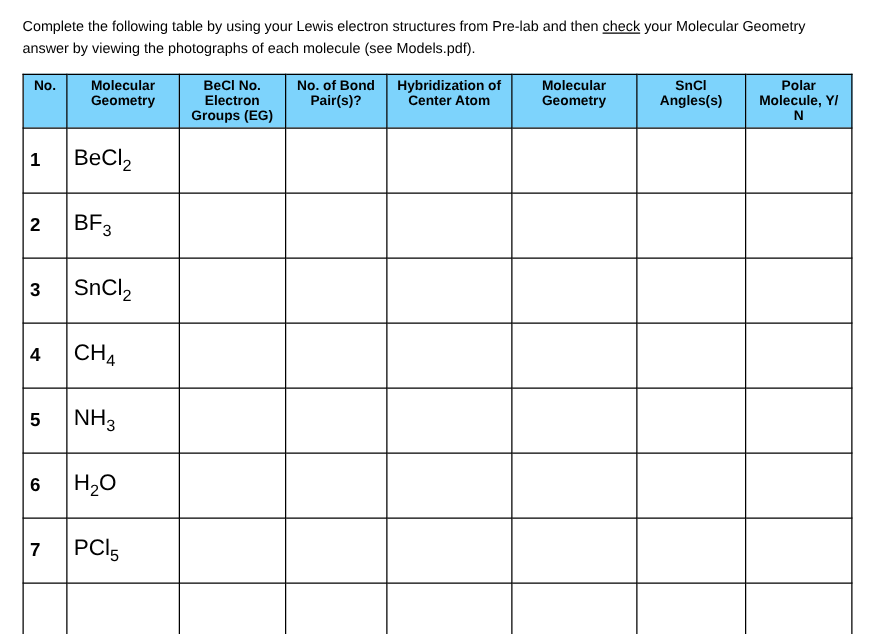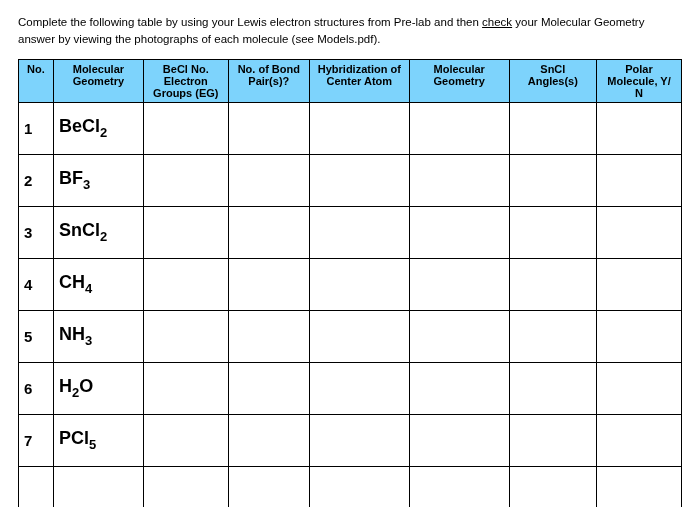--- a/index.html
+++ b/index.html
@@ -36,21 +36,21 @@
       background: #7dd3fc;
     }
     td.num {
       font-weight: bold;
       font-size: 15px;
       text-align: left;
       vertical-align: middle;
       width: 28px;
     }
     td.formula {
-      font-weight: bold;
+      font-weight: normal;
       font-size: 18px;
       vertical-align: middle;
       width: 70px;
     }
     .formula sub {
       font-size: 13px;
     }
     td.data {
       height: 52px;
     }

